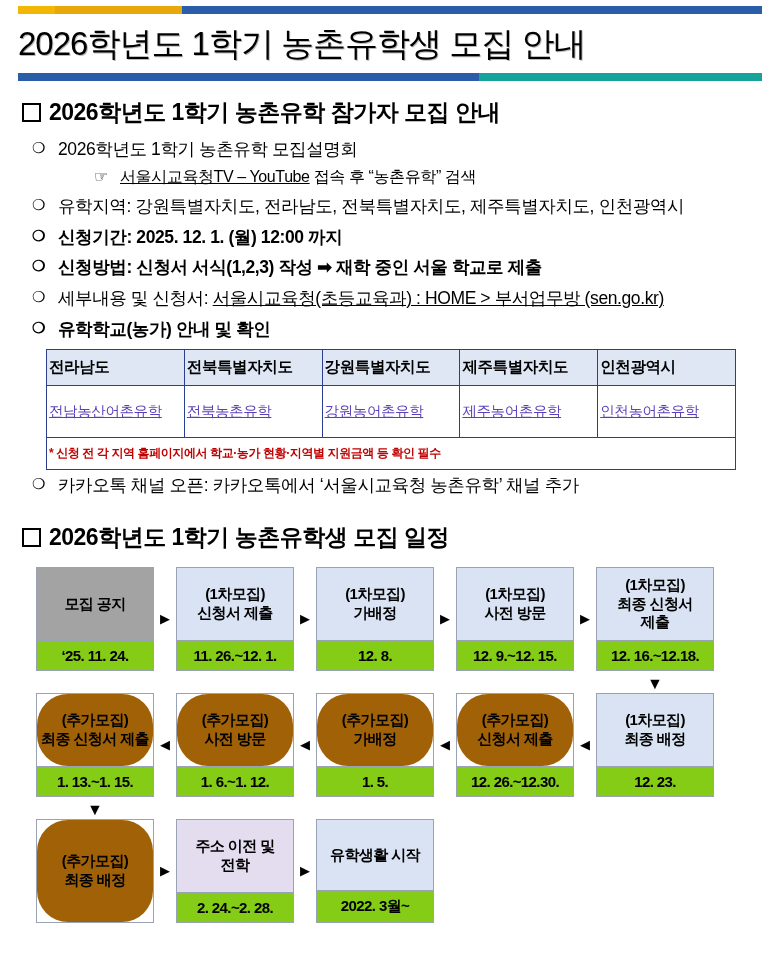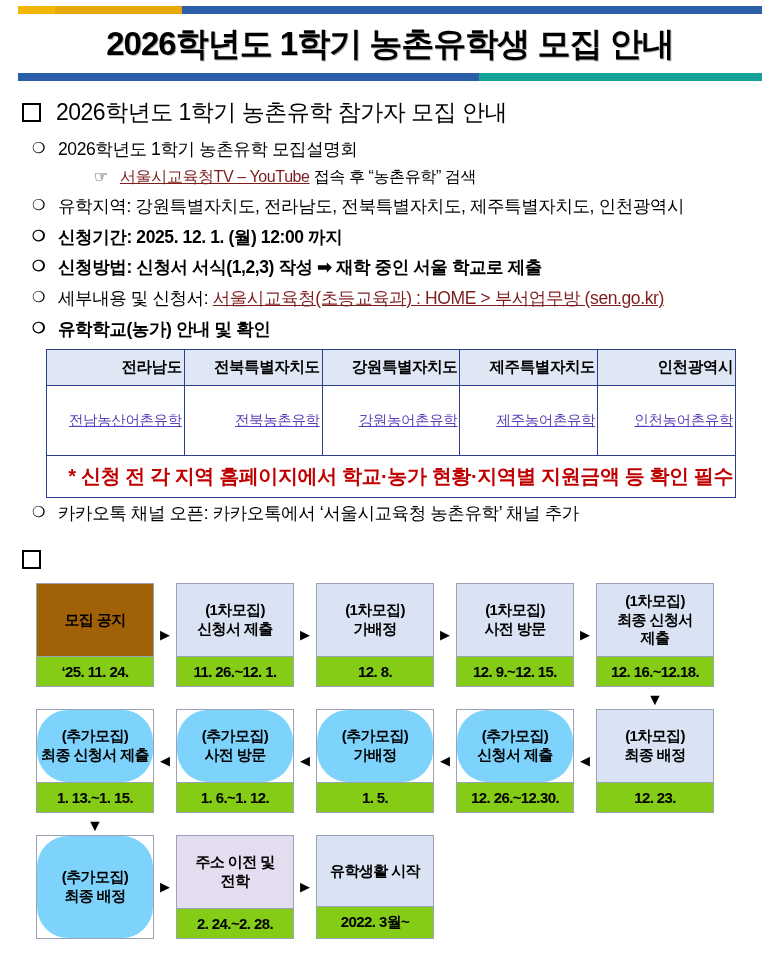--- a/index.html
+++ b/index.html
@@ -30,44 +30,44 @@
   .banner-top-bar {
     display: flex;
     height: 8px;
     width: 100%;
   }
   .banner-top-bar .seg1 { flex: 0 0 5%;  background: #f2b705; }
   .banner-top-bar .seg2 { flex: 0 0 17%; background: #e8a80c; }
   .banner-top-bar .seg3 { flex: 1 1 auto; background: #2b5ea8; }
 
   .banner-title {
-    text-align: center;
+    text-align: left;
     font-size: 33px;
-    font-weight: bold;
+    font-weight: normal;
     letter-spacing: -1px;
     padding: 8px 0 6px 0;
     font-family: "Liberation Sans", sans-serif;
     text-shadow: 1px 1px 0 #bbb;
   }
   .banner-bottom-bar {
     display: flex;
     height: 8px;
     width: 100%;
   }
   .banner-bottom-bar .seg1 { flex: 0 0 62%; background: #2b5ea8; }
   .banner-bottom-bar .seg2 { flex: 1 1 auto; background: #16a39a; }
 
   
   .section-head {
     display: flex;
     align-items: center;
-    gap: 15px;
+    gap: 8px;
     margin: 16px 0 10px 4px;
     font-size: 23px;
-    font-weight: normal;
+    font-weight: bold;
     letter-spacing: -0.5px;
   }
   .sq {
     display: inline-block;
     width: 15px;
     height: 15px;
     border: 2px solid #000;
     flex: 0 0 auto;
   }
 
@@ -94,57 +94,57 @@
   }
   li.bold-item { font-weight: bold; }
   .sub-line {
     padding-left: 36px;
     margin: 4px 0 8px 0;
     font-size: 16px;
     letter-spacing: -0.4px;
   }
   .hand { margin-right: 8px; }
   .link {
-    color: #7f1d1d;
+    color: #000000;
     text-decoration: underline;
   }
   .arrow-r { font-weight: bold; }
 
   
   table.region-table {
     border-collapse: collapse;
     width: 690px;
     margin: 8px 0 4px 28px;
     table-layout: fixed;
   }
   table.region-table th,
   table.region-table td {
     border: 1px solid #2b3f8f;
-    text-align: right;
+    text-align: left;
     font-size: 15.5px;
     letter-spacing: -0.4px;
   }
   table.region-table th {
     background: #dfe7f5;
     font-weight: bold;
     padding: 7px 2px;
   }
   table.region-table td.linkcell {
-    padding: 25px 2px;
+    padding: 16px 2px;
   }
   table.region-table td.linkcell a {
     color: #5a3fb8;
     text-decoration: underline;
     font-size: 14.5px;
   }
   table.region-table td.note {
     padding: 7px 2px;
     color: #c00000;
     font-weight: bold;
-    font-size: 20px;
+    font-size: 12px;
   }
 
   
   .schedule {
     margin: 14px 0 0 18px;
   }
   .sched-row {
     display: flex;
     align-items: stretch;
     margin-bottom: 4px;
@@ -171,24 +171,24 @@
     white-space: pre-line;
   }
   .cell .date {
     border-top: 1px solid #9aa3b5;
     text-align: center;
     padding: 6px 1px;
     font-weight: bold;
     background: #84cc16;
     font-size: 15px;
   }
-  .c-pink  .head { background: #a16207; }
+  .c-pink  .head { background: #a3a3a3; }
   .c-blue  .head { background: #d9e3f3; }
   .c-purple .head { background: #e4ddf0; }
-  .c-pink2 .head { background: #7dd3fc; border-radius: 31px; }
+  .c-pink2 .head { background: #a16207; border-radius: 31px; }
 
   .conn {
     width: 22px;
     display: flex;
     align-items: center;
     justify-content: center;
     font-size: 13px;
     color: #000;
   }
   .downwrap {
@@ -285,20 +285,21 @@
 
   <ul class="bullets">
     <li>
       <span>카카오톡 채널 오픈:</span>
       <span>카카오톡에서 ‘서울시교육청 농촌유학’ 채널 추가</span>
     </li>
   </ul>
 
   <div class="section-head" style="margin-top:24px;">
     <span class="sq"></span>
+    <span>2026학년도 1학기 농촌유학생 모집 일정</span>
   </div>
 
   <div class="schedule">
 
     <div class="sched-row">
       <div class="cell c-pink">
         <div class="head">모집 공지</div>
         <div class="date">‘25. 11. 24.</div>
       </div>
       <div class="conn">▶</div>

